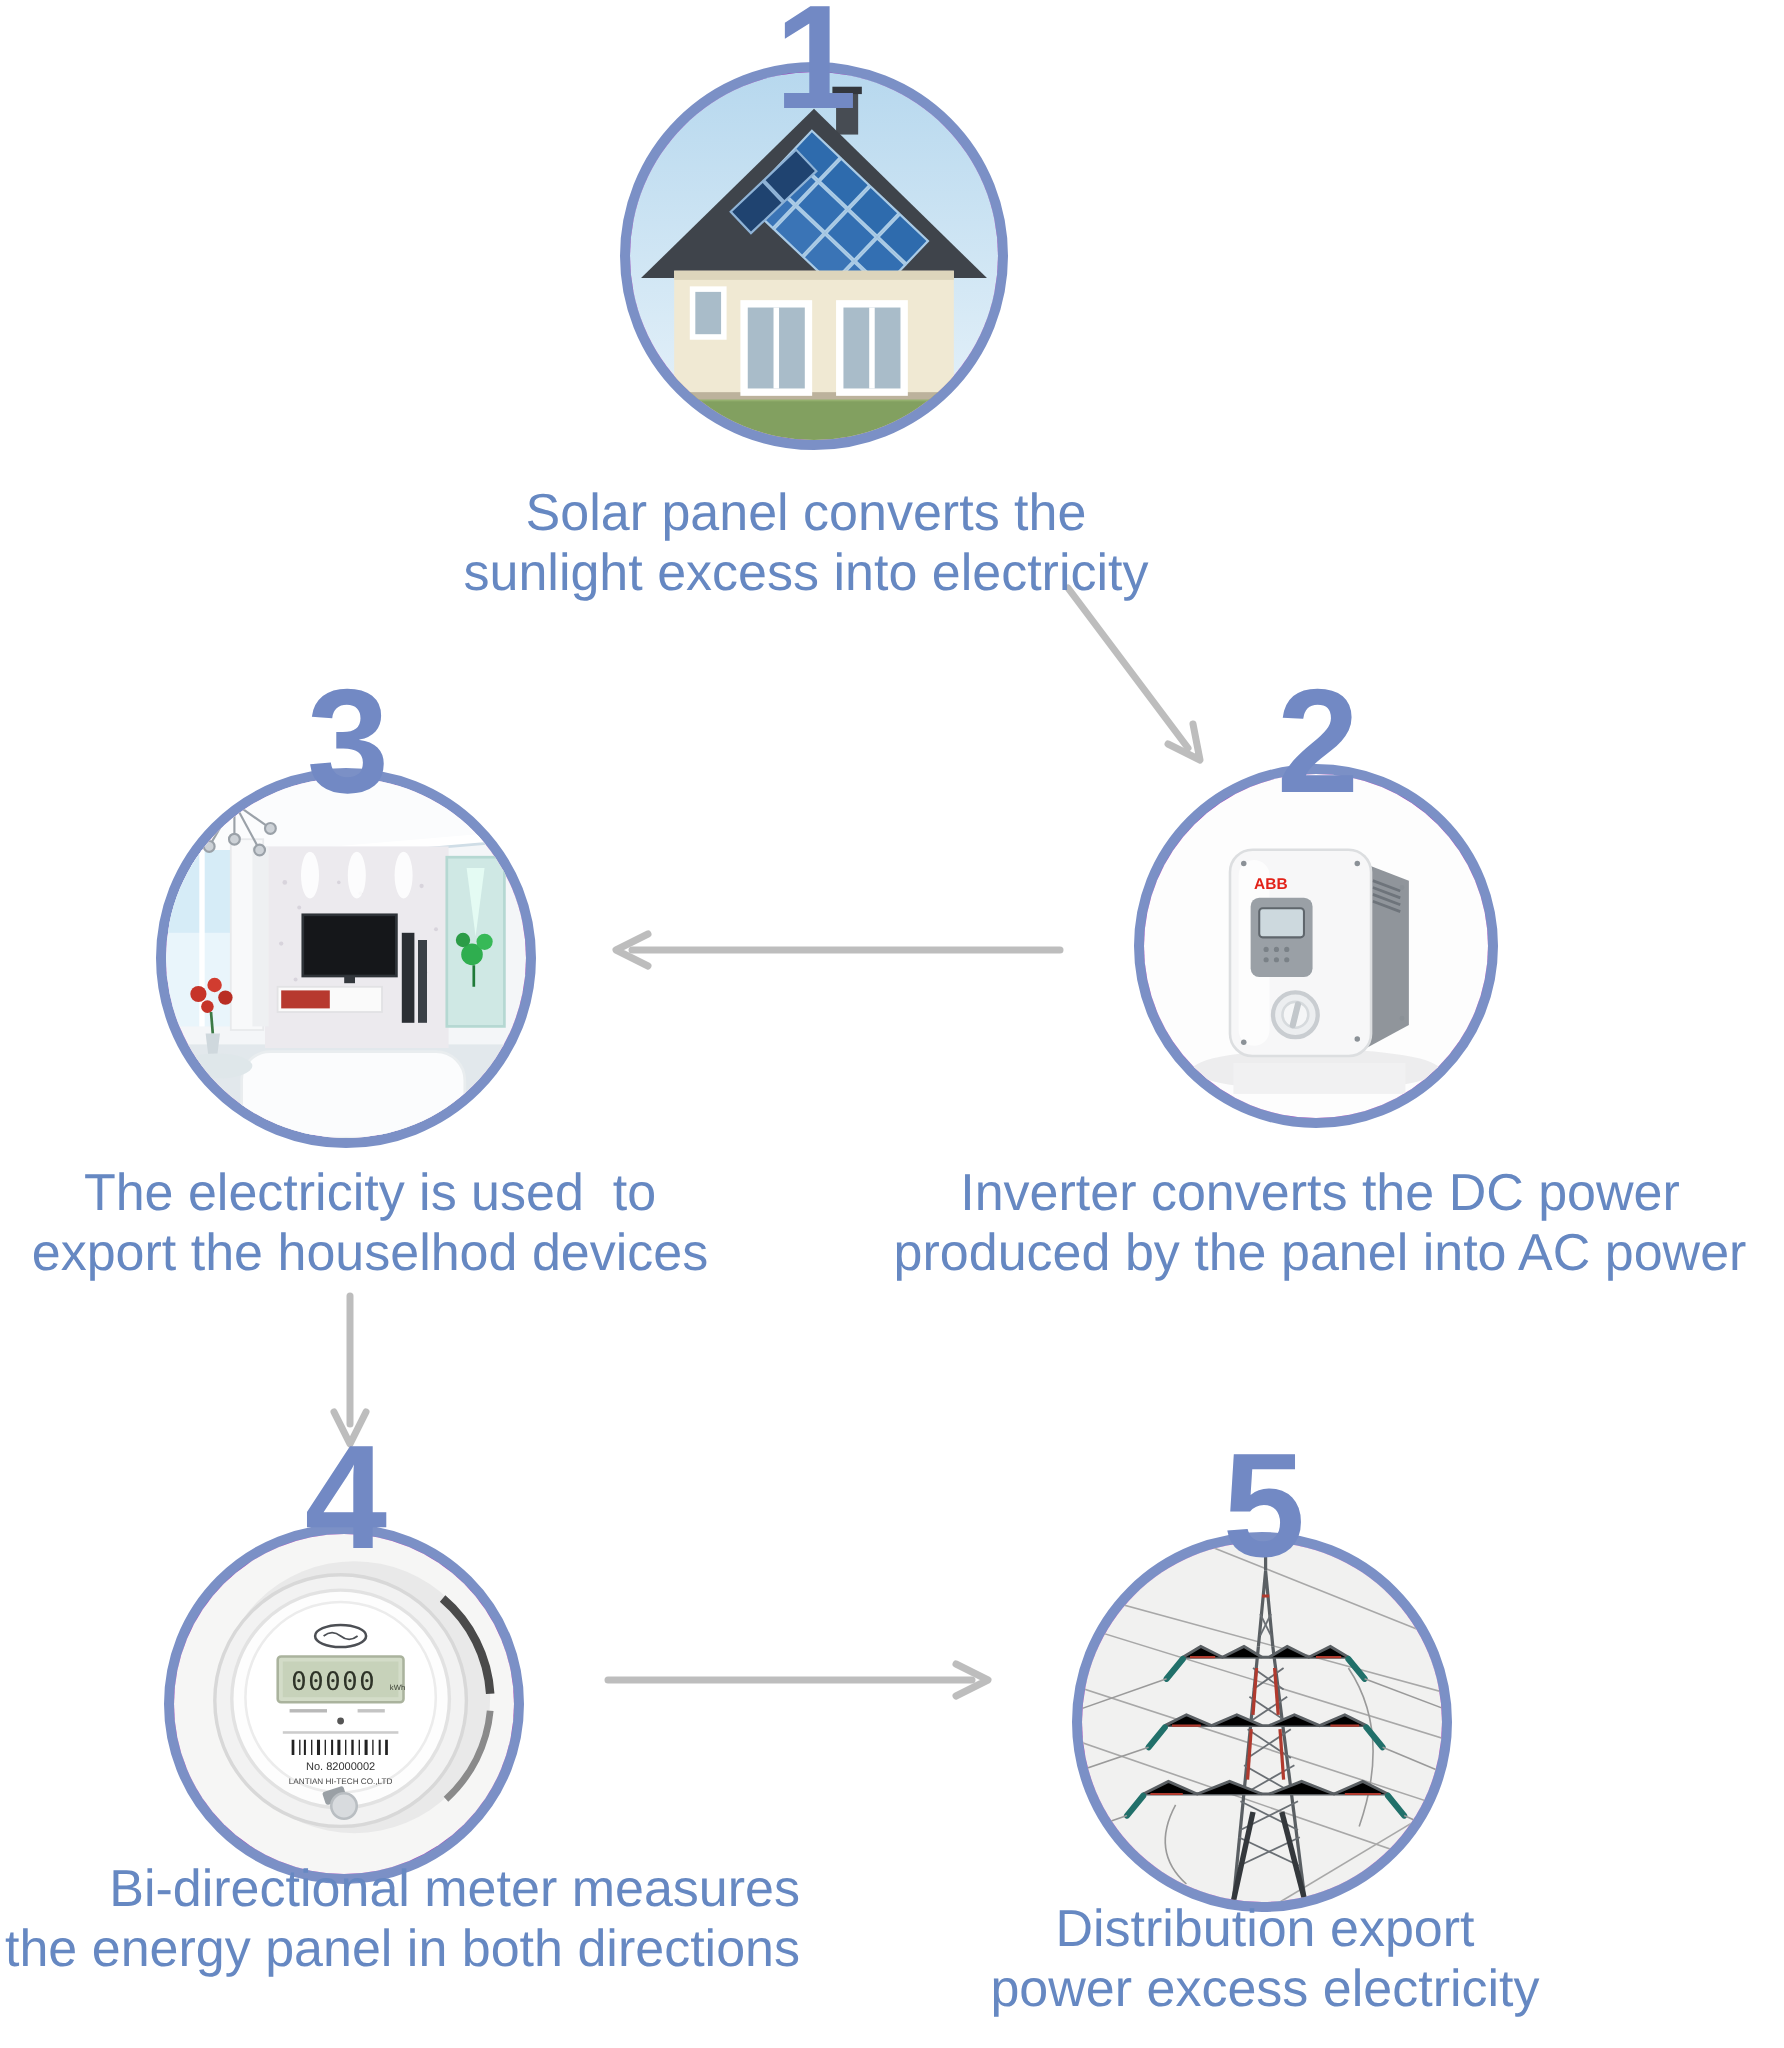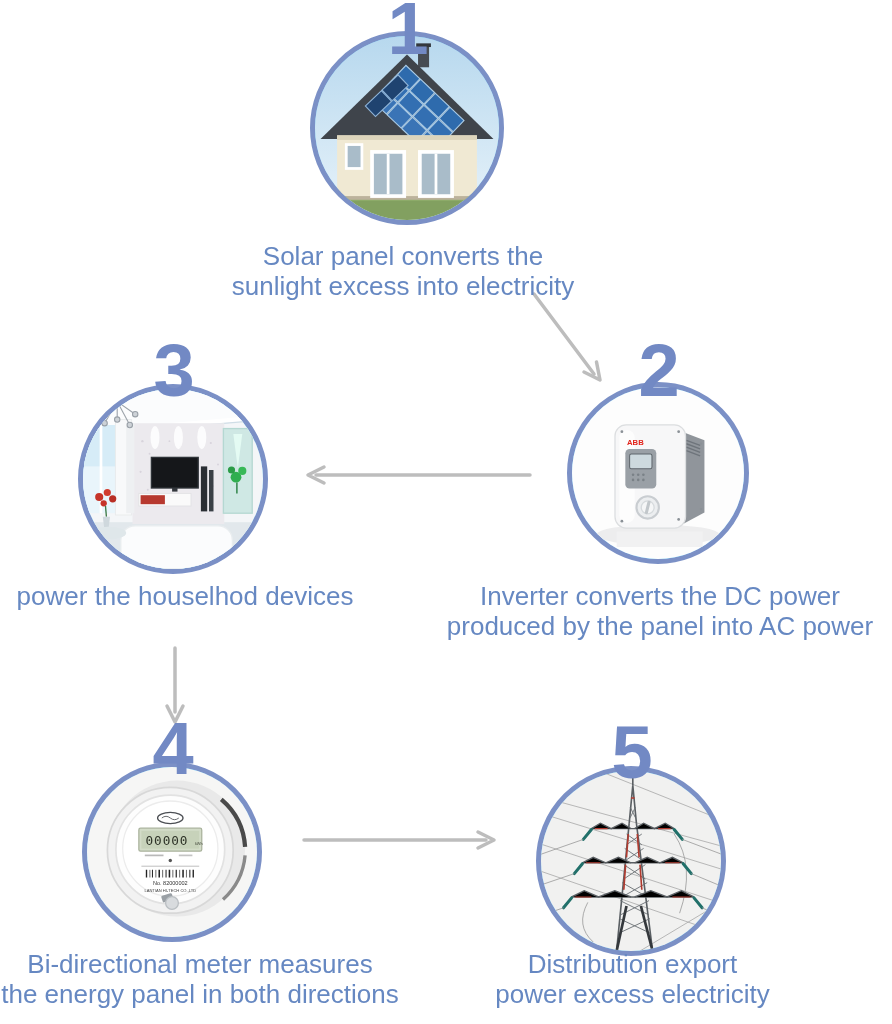--- a/index.html
+++ b/index.html
@@ -16,21 +16,21 @@
     font-family:"Liberation Sans", sans-serif;
   }
   .step-number{
     position:absolute;text-align:center;
     font-size:74px;font-weight:700;line-height:1;
     color:var(--number);z-index:3;letter-spacing:-2px;
   }
   .photo-circle{
     position:absolute;border-radius:50%;
     border:5px solid var(--accent);
-    overflow:hidden;background:#7dd3fc;z-index:2;box-sizing:border-box;
+    overflow:hidden;background:#a21caf;z-index:2;box-sizing:border-box;
   }
   .photo-circle svg{display:block;width:100%;height:100%;}
   .caption{
     position:absolute;text-align:center;z-index:4;
     font-size:26px;line-height:30px;color:var(--caption);
   }
   .caption div{white-space:pre;}
   .arrow-svg{position:absolute;z-index:1;overflow:visible;}
   .arrow-svg line,.arrow-svg polyline{
     stroke:var(--arrow);stroke-width:3.5;fill:none;stroke-linecap:round;stroke-linejoin:round;
@@ -217,21 +217,22 @@
           <circle cx="23" cy="127" r="3.5" fill="#c63429"></circle>
         <line x1="25" y1="130" x2="26" y2="142" stroke="#3c7a46" stroke-width="1.5"></line>
         <polygon points="22,142 30,142 28,158 24,158" fill="#cfd8dd"></polygon>
       </g>
       <rect x="42" y="152" width="124" height="48" rx="16" fill="#fbfcfd" stroke="#e9edef" stroke-width="1.5"></rect>
       <ellipse cx="28" cy="160" rx="20" ry="7" fill="#dfe7ea"></ellipse>
     </svg>
   </div>
 
   <div class="caption" style="left:0px;top:581px;width:370px;">
-    <div>power the houselhod devices</div>
+    <div>The electricity is used  to</div>
+    <div>export the houselhod devices</div>
   </div>
 
   <svg class="arrow-svg" style="left:162px;top:644px;" width="26" height="86" viewBox="0 0 26 86">
     <line x1="13" y1="4" x2="13" y2="68"></line>
     <polyline points="5,62 13,78 21,62"></polyline>
   </svg>
 
   <div class="step-number" style="left:82px;top:712px;width:180px;">4</div>
 
   <div class="photo-circle" style="left:82px;top:762px;width:180px;height:180px;">
@@ -270,21 +271,21 @@
         <line x1="121" y1="121" x2="121" y2="130" stroke-width="1.2"></line>
         <line x1="125" y1="121" x2="125" y2="130" stroke-width="1.6"></line>
       </g>
       <text x="98" y="139" font-size="6.5" font-family="Liberation Sans, sans-serif" fill="#333333" text-anchor="middle">No. 82000002</text>
       <text x="98" y="147" font-size="4.8" font-family="Liberation Sans, sans-serif" fill="#444444" text-anchor="middle">LANTIAN HI-TECH CO.,LTD</text>
       <rect x="88" y="150" width="13" height="8" rx="1.5" fill="#9aa0a5" transform="rotate(-18 94 154)"></rect>
       <circle cx="100" cy="160" r="7.5" fill="#d8dbde" stroke="#b9bec2" stroke-width="1.5"></circle>
     </svg>
   </div>
 
-  <div class="caption" style="left:0px;top:949px;width:400px;">
+  <div class="caption" style="left:0px;top:929px;width:400px;text-align:right;">
     <div>Bi-directional meter measures</div>
     <div>the energy panel in both directions</div>
   </div>
 
   <svg class="arrow-svg" style="left:298px;top:828px;" width="205" height="24" viewBox="0 0 205 24">
     <line x1="6" y1="12" x2="188" y2="12"></line>
     <polyline points="180,4 196,12 180,20"></polyline>
   </svg>
 
   <div class="step-number" style="left:536px;top:716px;width:190px;">5</div>

